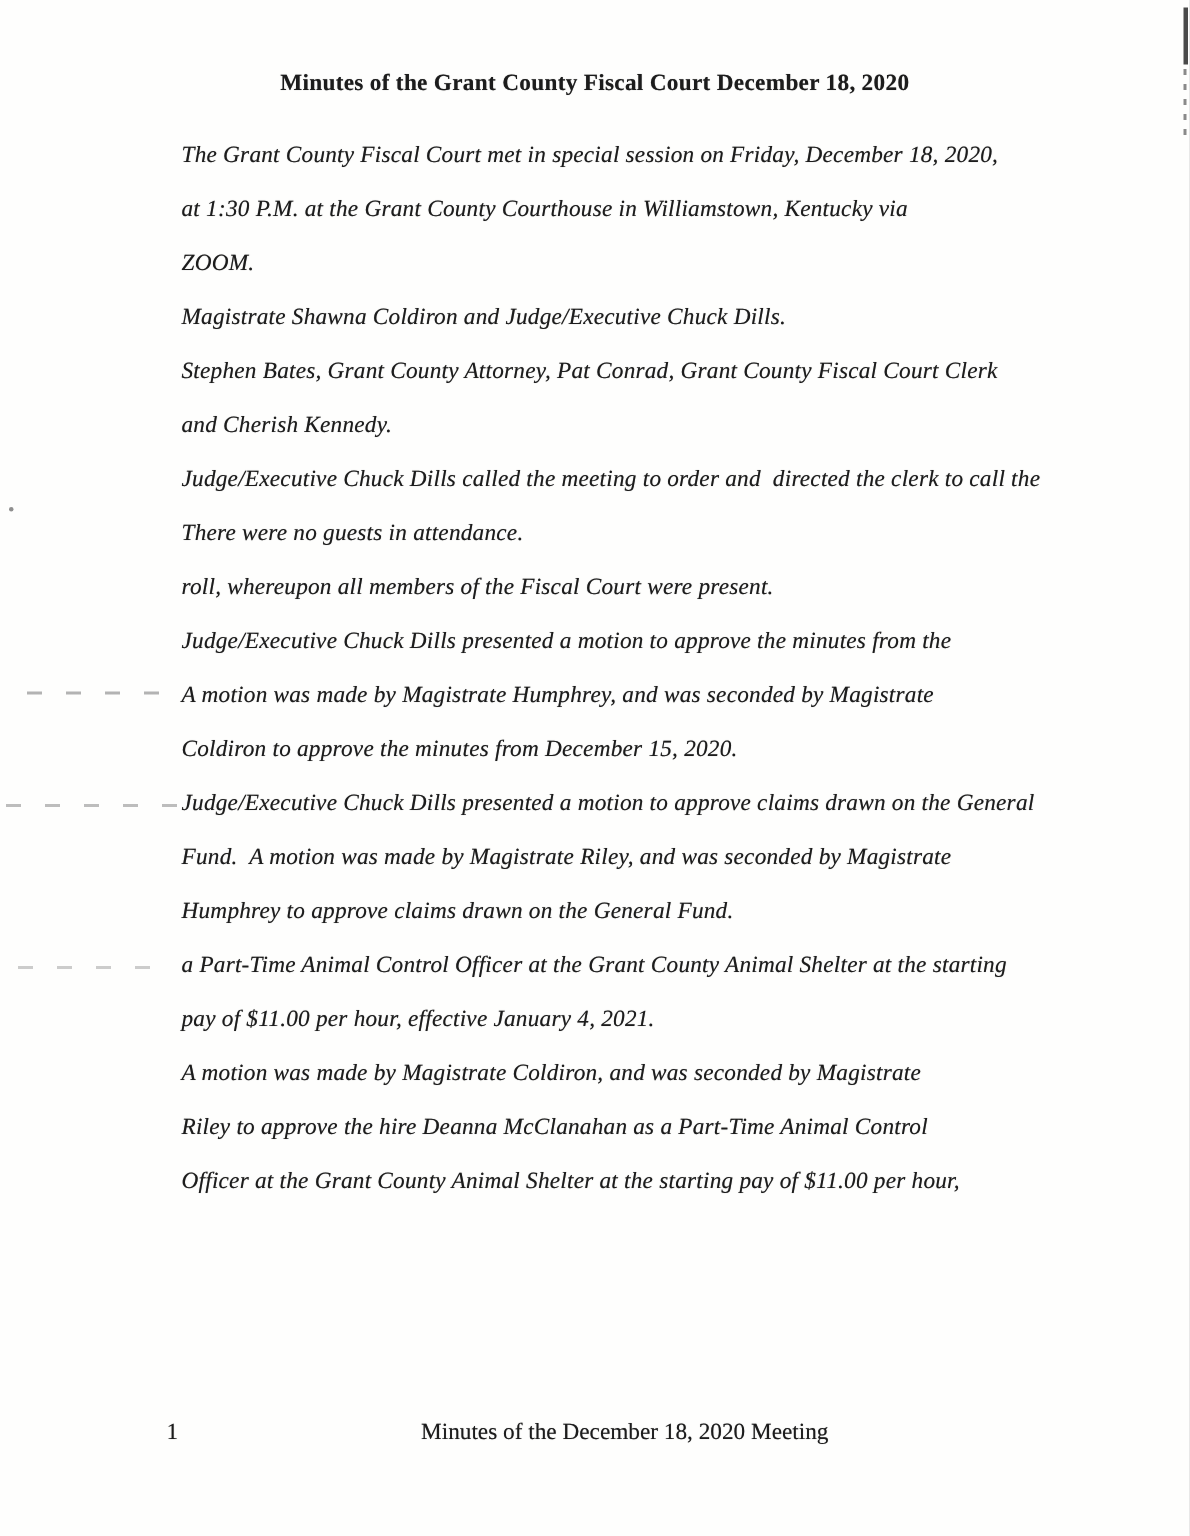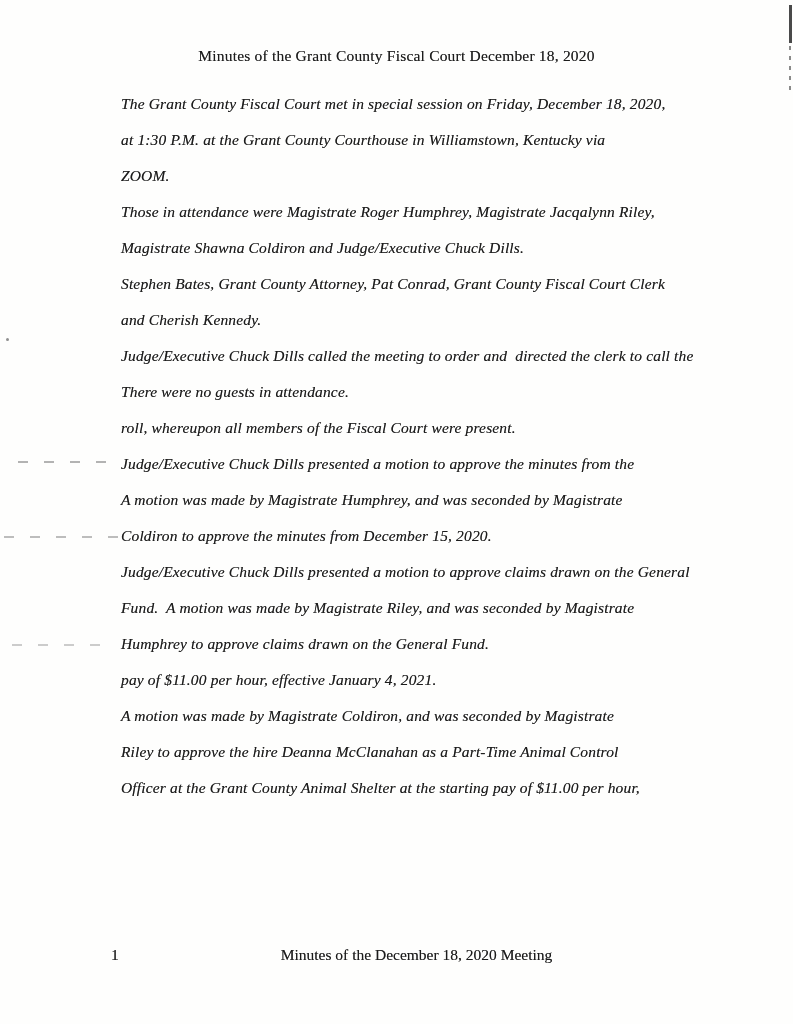--- a/index.html
+++ b/index.html
@@ -19,21 +19,21 @@
     box-shadow: 0 0 4px rgba(0,0,0,0.2);
   }
   .doc-title {
     position: absolute;
     top: 47px;
     left: 0;
     width: 100%;
     margin: 0;
     text-align: center;
     font-size: 15.5px;
-    font-weight: normal;
+    font-weight: bold;
     letter-spacing: 0.2px;
     text-shadow: 0 0 0.5px rgba(20,20,20,0.55);
   }
   .doc-body {
     position: absolute;
     top: 86px;
     left: 121px;
     width: 600px;
   }
   .doc-body .line {
@@ -109,33 +109,33 @@
   <div class="scan-dash d2"></div>
   <div class="scan-dash d3"></div>
   <div class="scan-dot"></div>
 
   <h1 class="doc-title">Minutes of the Grant County Fiscal Court December 18, 2020</h1>
 
   <div class="doc-body">
       <div class="line">The Grant County Fiscal Court met in special session on Friday, December 18, 2020,</div>
       <div class="line">at 1:30 P.M. at the Grant County Courthouse in Williamstown, Kentucky via</div>
       <div class="line">ZOOM.</div>
-      <div class="line">Those in attendance were Magistrate Roger Humphrey, Magistrate Jacqalynn Riley,</div>
       <div class="line">Magistrate Shawna Coldiron and Judge/Executive Chuck Dills.</div>
       <div class="line">Stephen Bates, Grant County Attorney, Pat Conrad, Grant County Fiscal Court Clerk</div>
       <div class="line">and Cherish Kennedy.</div>
       <div class="line">Judge/Executive Chuck Dills called the meeting to order and  directed the clerk to call the</div>
       <div class="line">There were no guests in attendance.</div>
       <div class="line">roll, whereupon all members of the Fiscal Court were present.</div>
       <div class="line">Judge/Executive Chuck Dills presented a motion to approve the minutes from the</div>
       <div class="line">A motion was made by Magistrate Humphrey, and was seconded by Magistrate</div>
       <div class="line">Coldiron to approve the minutes from December 15, 2020.</div>
       <div class="line">Judge/Executive Chuck Dills presented a motion to approve claims drawn on the General</div>
       <div class="line">Fund.  A motion was made by Magistrate Riley, and was seconded by Magistrate</div>
       <div class="line">Humphrey to approve claims drawn on the General Fund.</div>
+      <div class="line">a Part-Time Animal Control Officer at the Grant County Animal Shelter at the starting</div>
       <div class="line">pay of $11.00 per hour, effective January 4, 2021.</div>
       <div class="line">A motion was made by Magistrate Coldiron, and was seconded by Magistrate</div>
       <div class="line">Riley to approve the hire Deanna McClanahan as a Part-Time Animal Control</div>
       <div class="line">Officer at the Grant County Animal Shelter at the starting pay of $11.00 per hour,</div>
     </div>
 
   <div class="footer">
     <span class="pagenum">1</span>
     <span class="footer-text">Minutes of the December 18, 2020 Meeting</span>
   </div>

